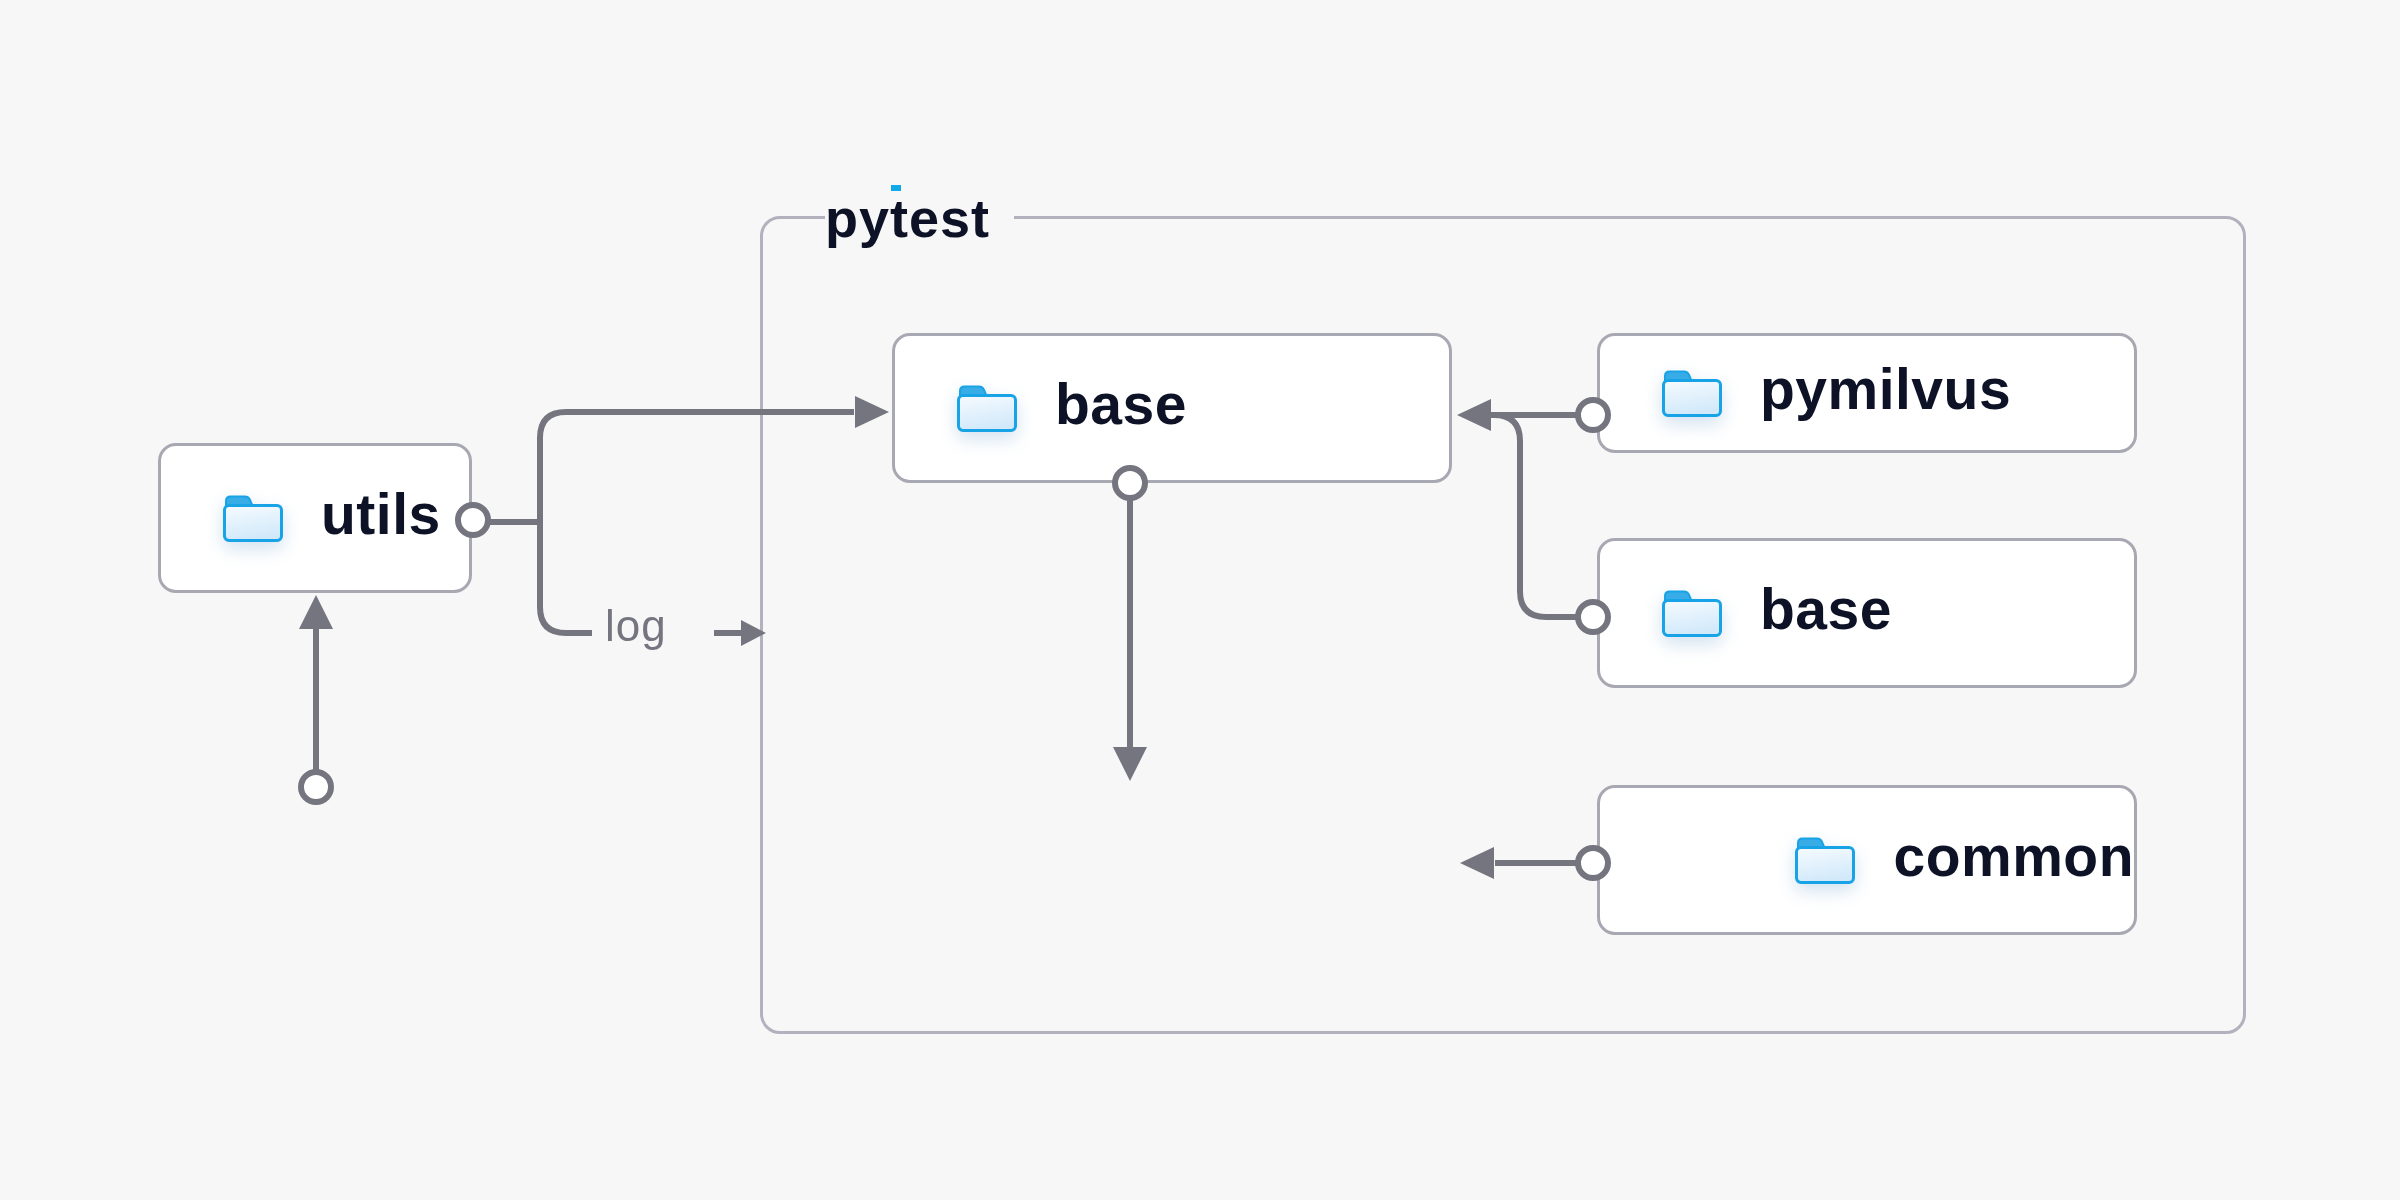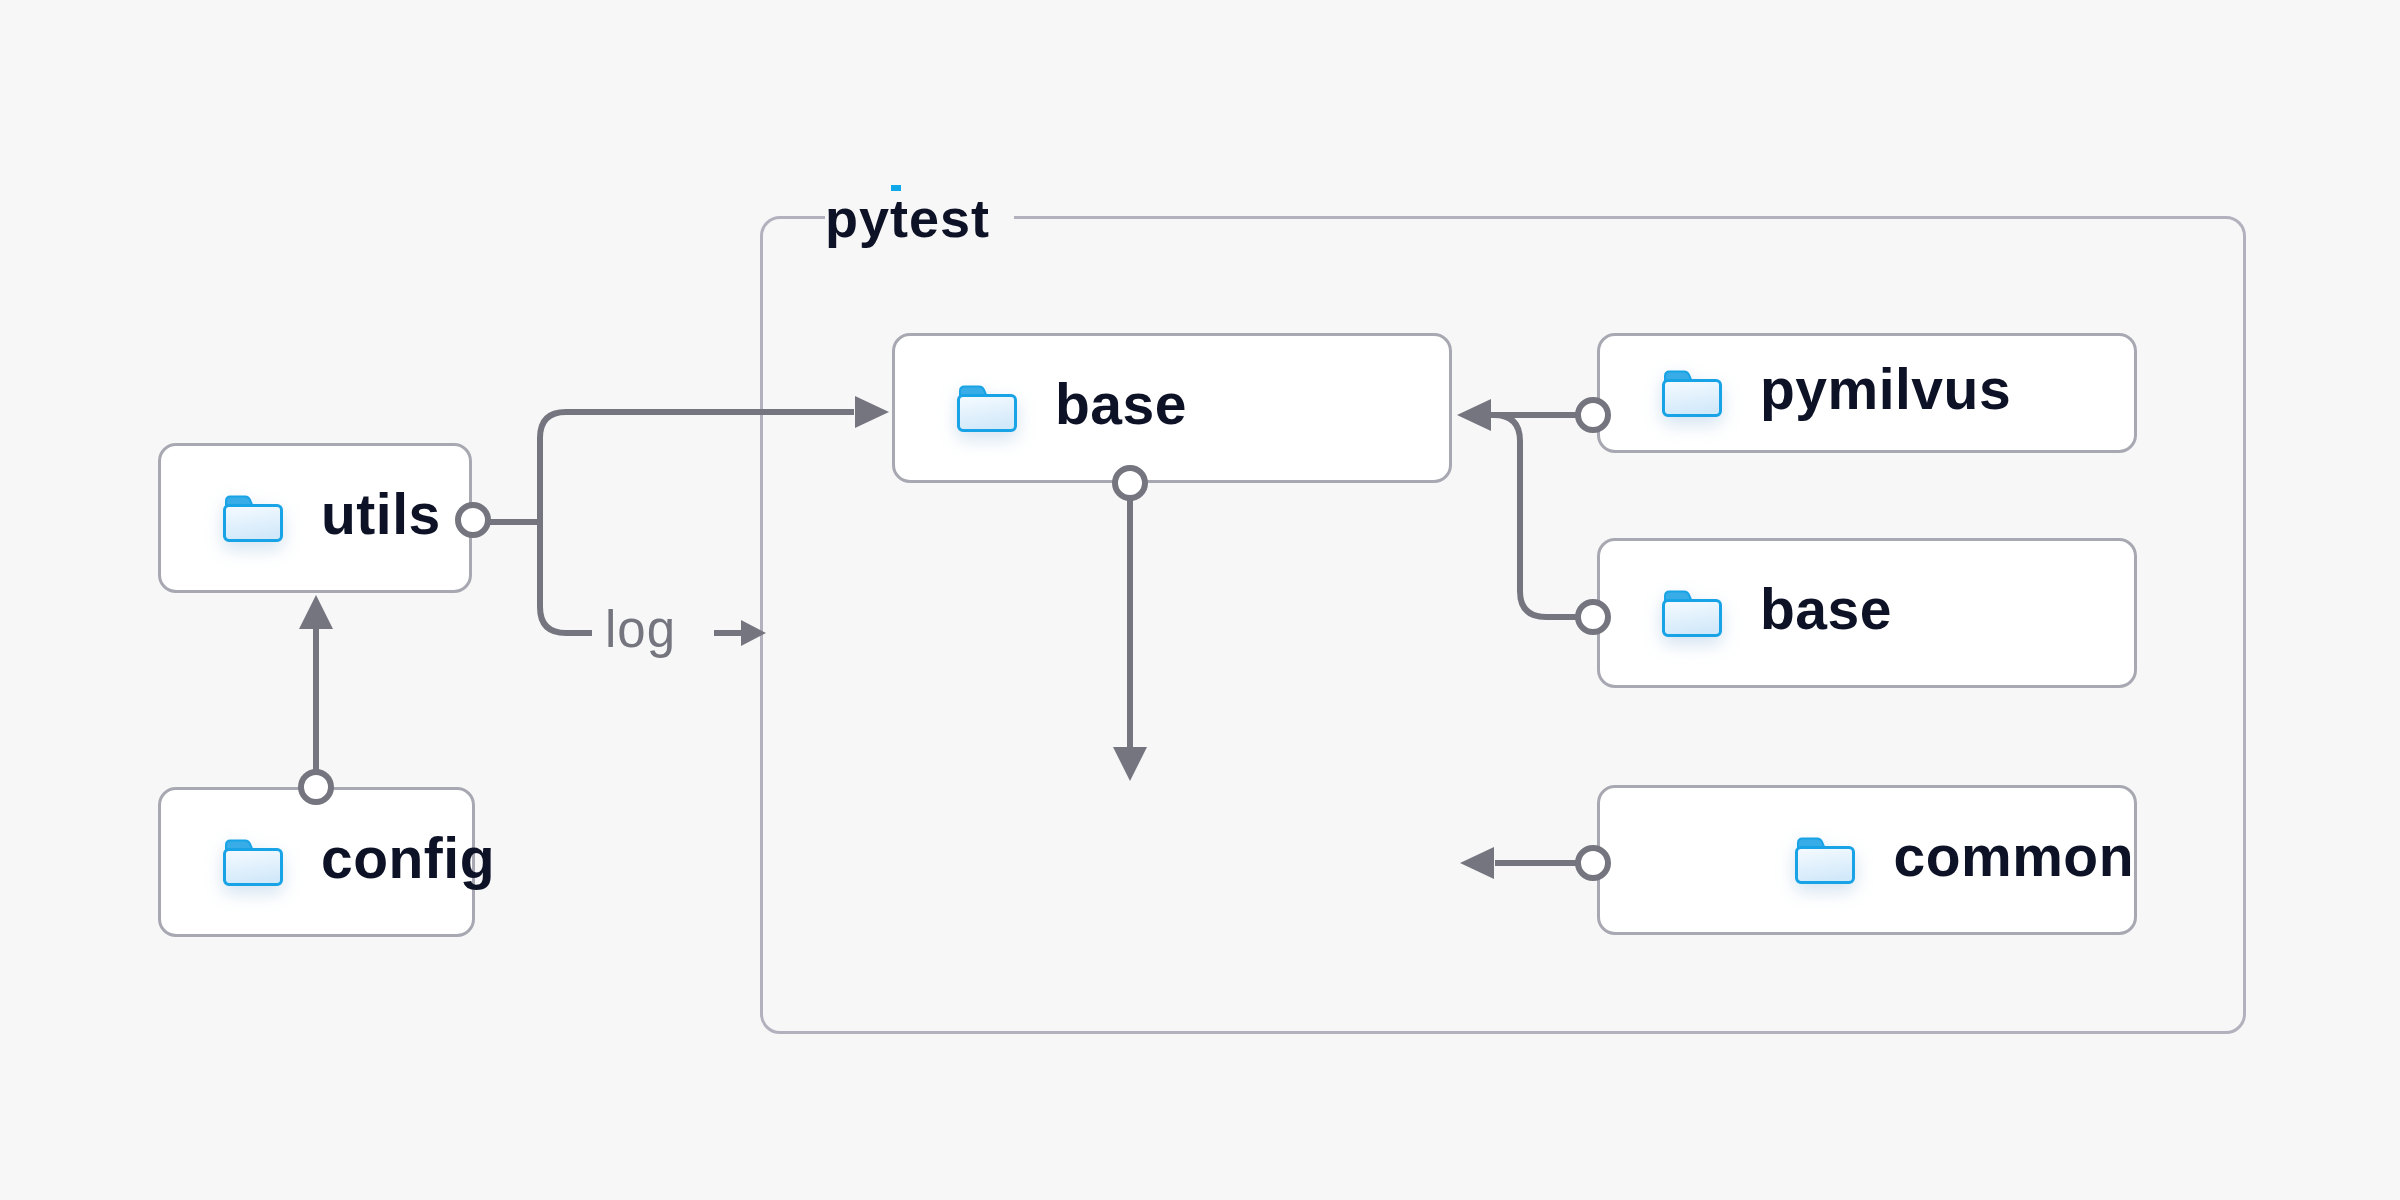--- a/index.html
+++ b/index.html
@@ -117,21 +117,21 @@
     fill: #ffffff;
     stroke: var(--connector, #75757f);
     stroke-width: 6;
   }
 
   
   .edge-label {
     position: absolute;
     left: 605px;
     top: 604px;
-    font-size: 51px;
+    font-size: 44px;
     color: var(--connector, #75757f);
     line-height: 1;
     z-index: 4;
     letter-spacing: 1px;
   }
 </style>
 </head>
 <body>
 
 <div class="stage">
@@ -153,27 +153,20 @@
   </div>
 
   <div class="node" id="node-utils">
     <svg class="folder" viewBox="0 0 64 52">
       <path d="M5 20 L5 9 Q5 4.5 9.5 4.5 L24 4.5 Q27.6 4.5 28.9 7.7 L32.3 15.8 L30 20 Z" fill="#38ace6" stroke="#18a3e6" stroke-width="2"></path>
       <rect x="3.5" y="13.5" width="57" height="35" rx="4.5" fill="url(#fg)" stroke="#18a3e6" stroke-width="3"></rect>
     </svg>
     <span class="node-label">utils</span>
   </div>
 
-  <div class="node" id="node-config">
-    <svg class="folder" viewBox="0 0 64 52">
-      <path d="M5 20 L5 9 Q5 4.5 9.5 4.5 L24 4.5 Q27.6 4.5 28.9 7.7 L32.3 15.8 L30 20 Z" fill="#38ace6" stroke="#18a3e6" stroke-width="2"></path>
-      <rect x="3.5" y="13.5" width="57" height="35" rx="4.5" fill="url(#fg)" stroke="#18a3e6" stroke-width="3"></rect>
-    </svg>
-    <span class="node-label">config</span>
-  </div>
 
   <div class="node" id="node-base">
     <svg class="folder" viewBox="0 0 64 52">
       <path d="M5 20 L5 9 Q5 4.5 9.5 4.5 L24 4.5 Q27.6 4.5 28.9 7.7 L32.3 15.8 L30 20 Z" fill="#38ace6" stroke="#18a3e6" stroke-width="2"></path>
       <rect x="3.5" y="13.5" width="57" height="35" rx="4.5" fill="url(#fg)" stroke="#18a3e6" stroke-width="3"></rect>
     </svg>
     <span class="node-label">base</span>
   </div>
 
   <div class="node" id="node-pymilvus">

